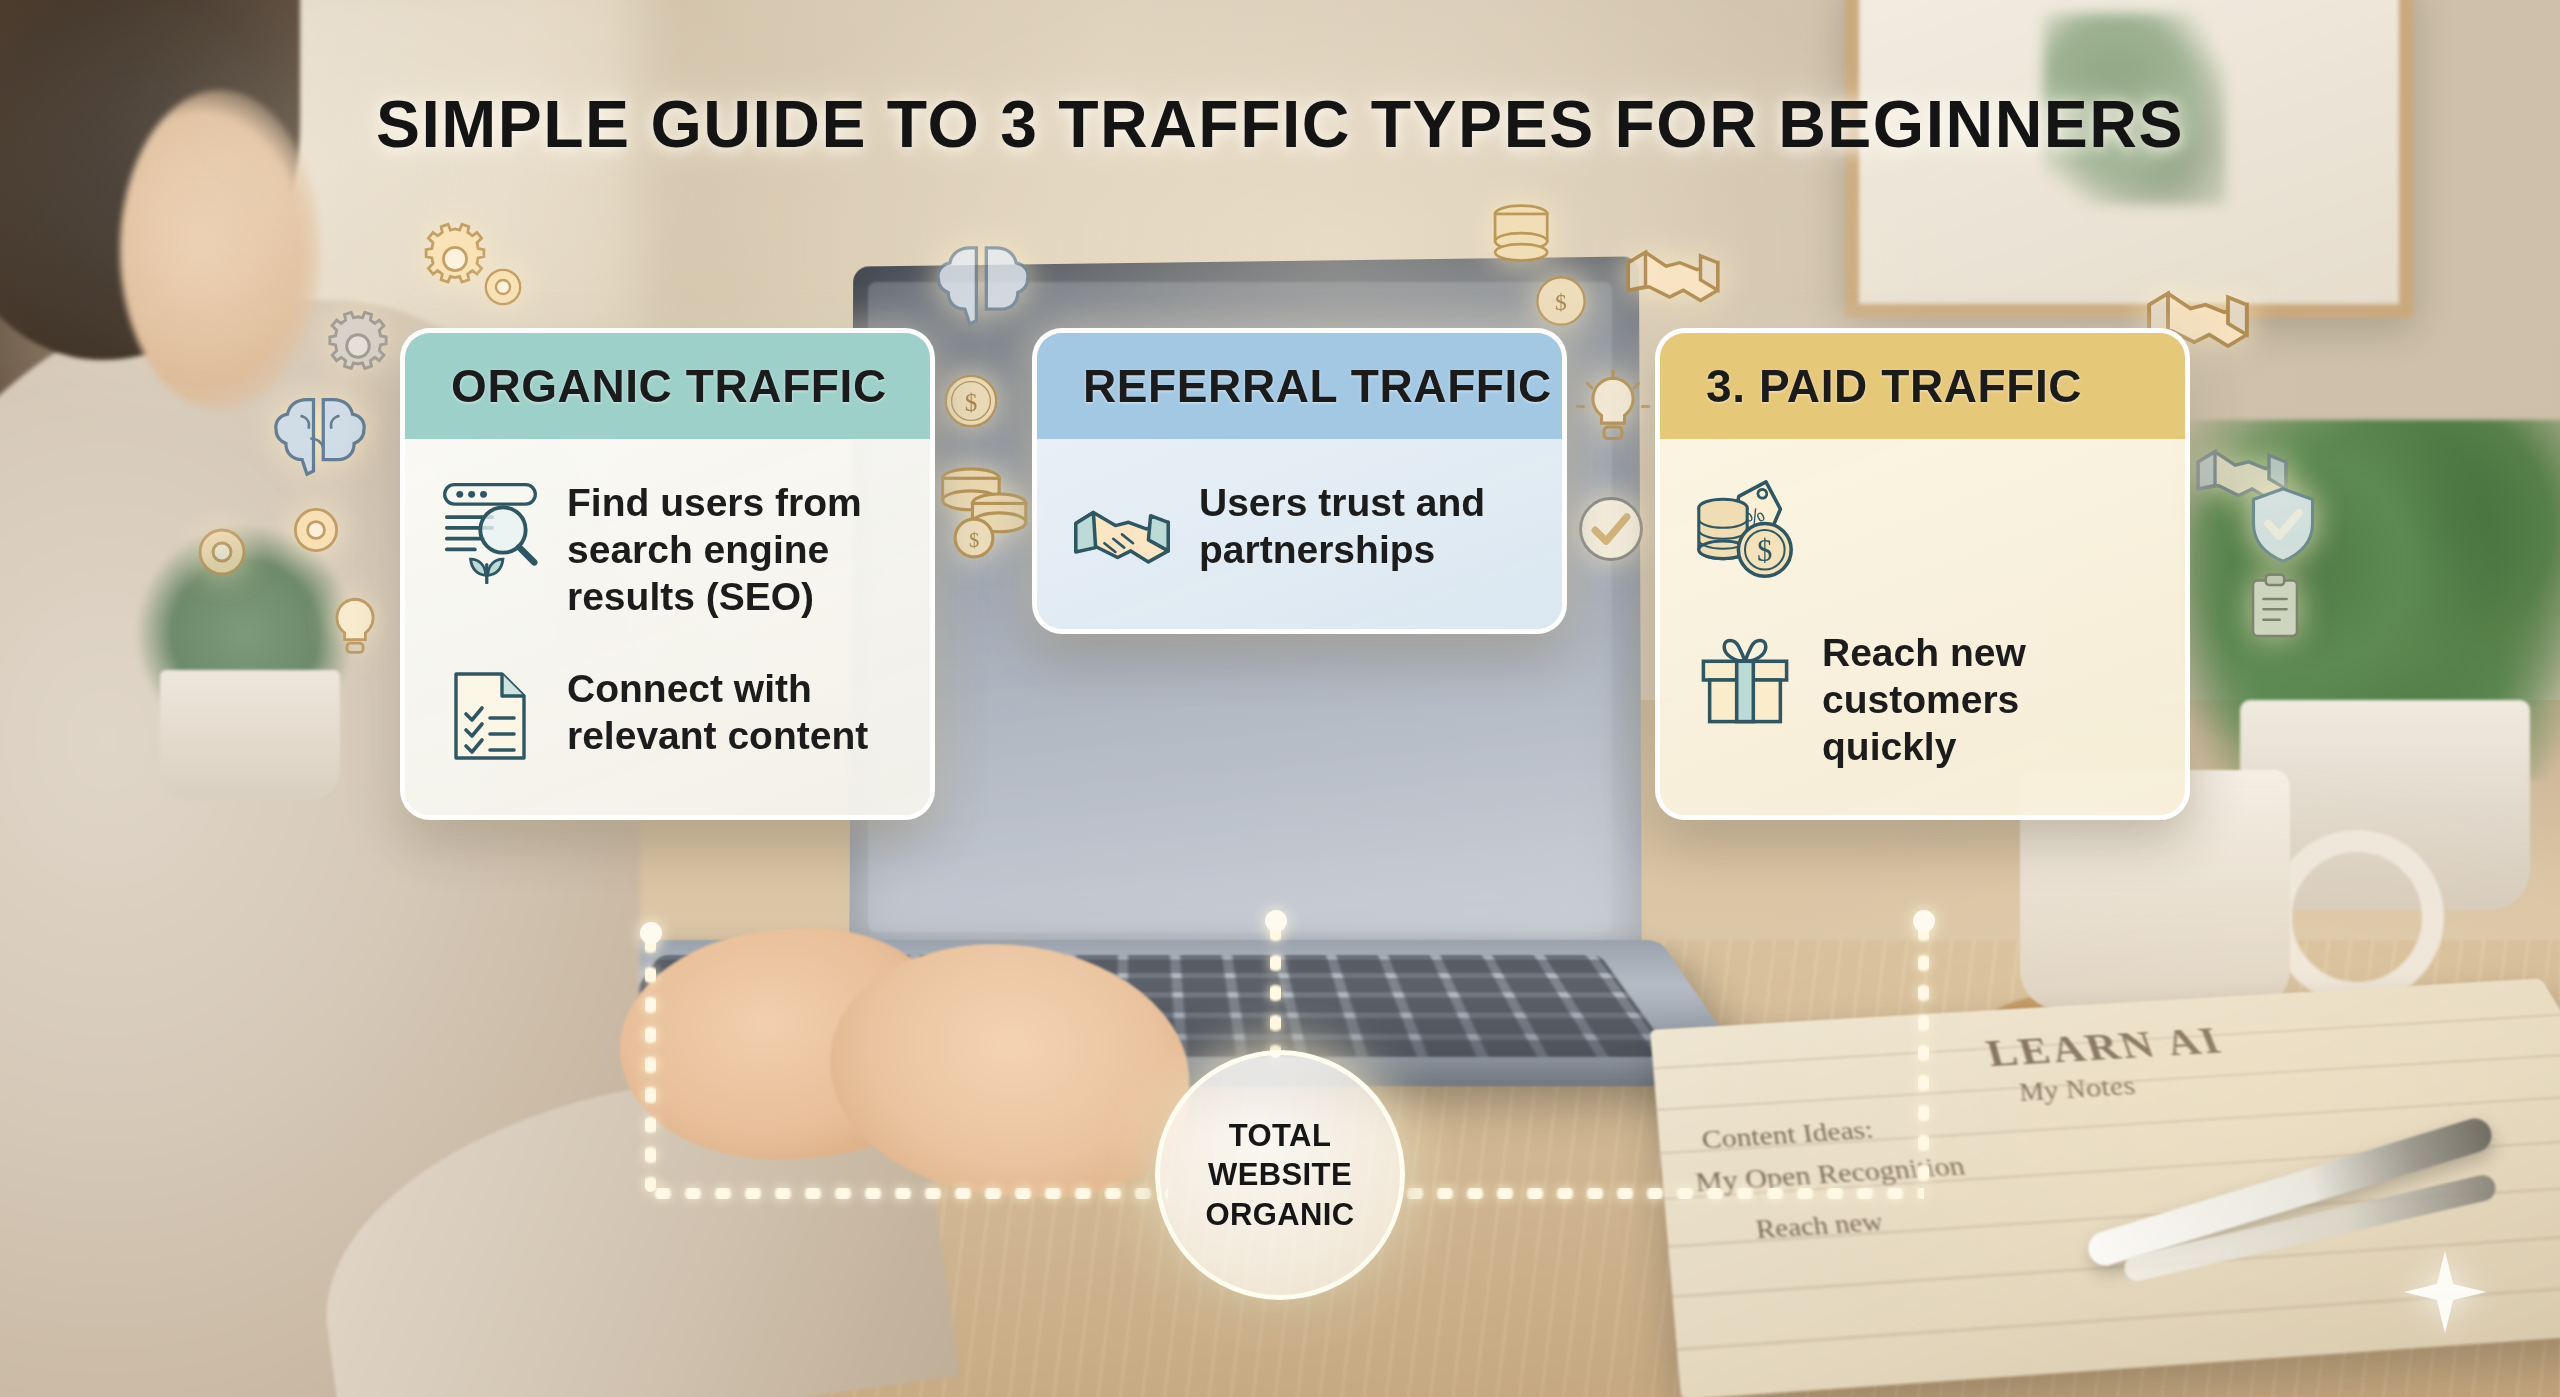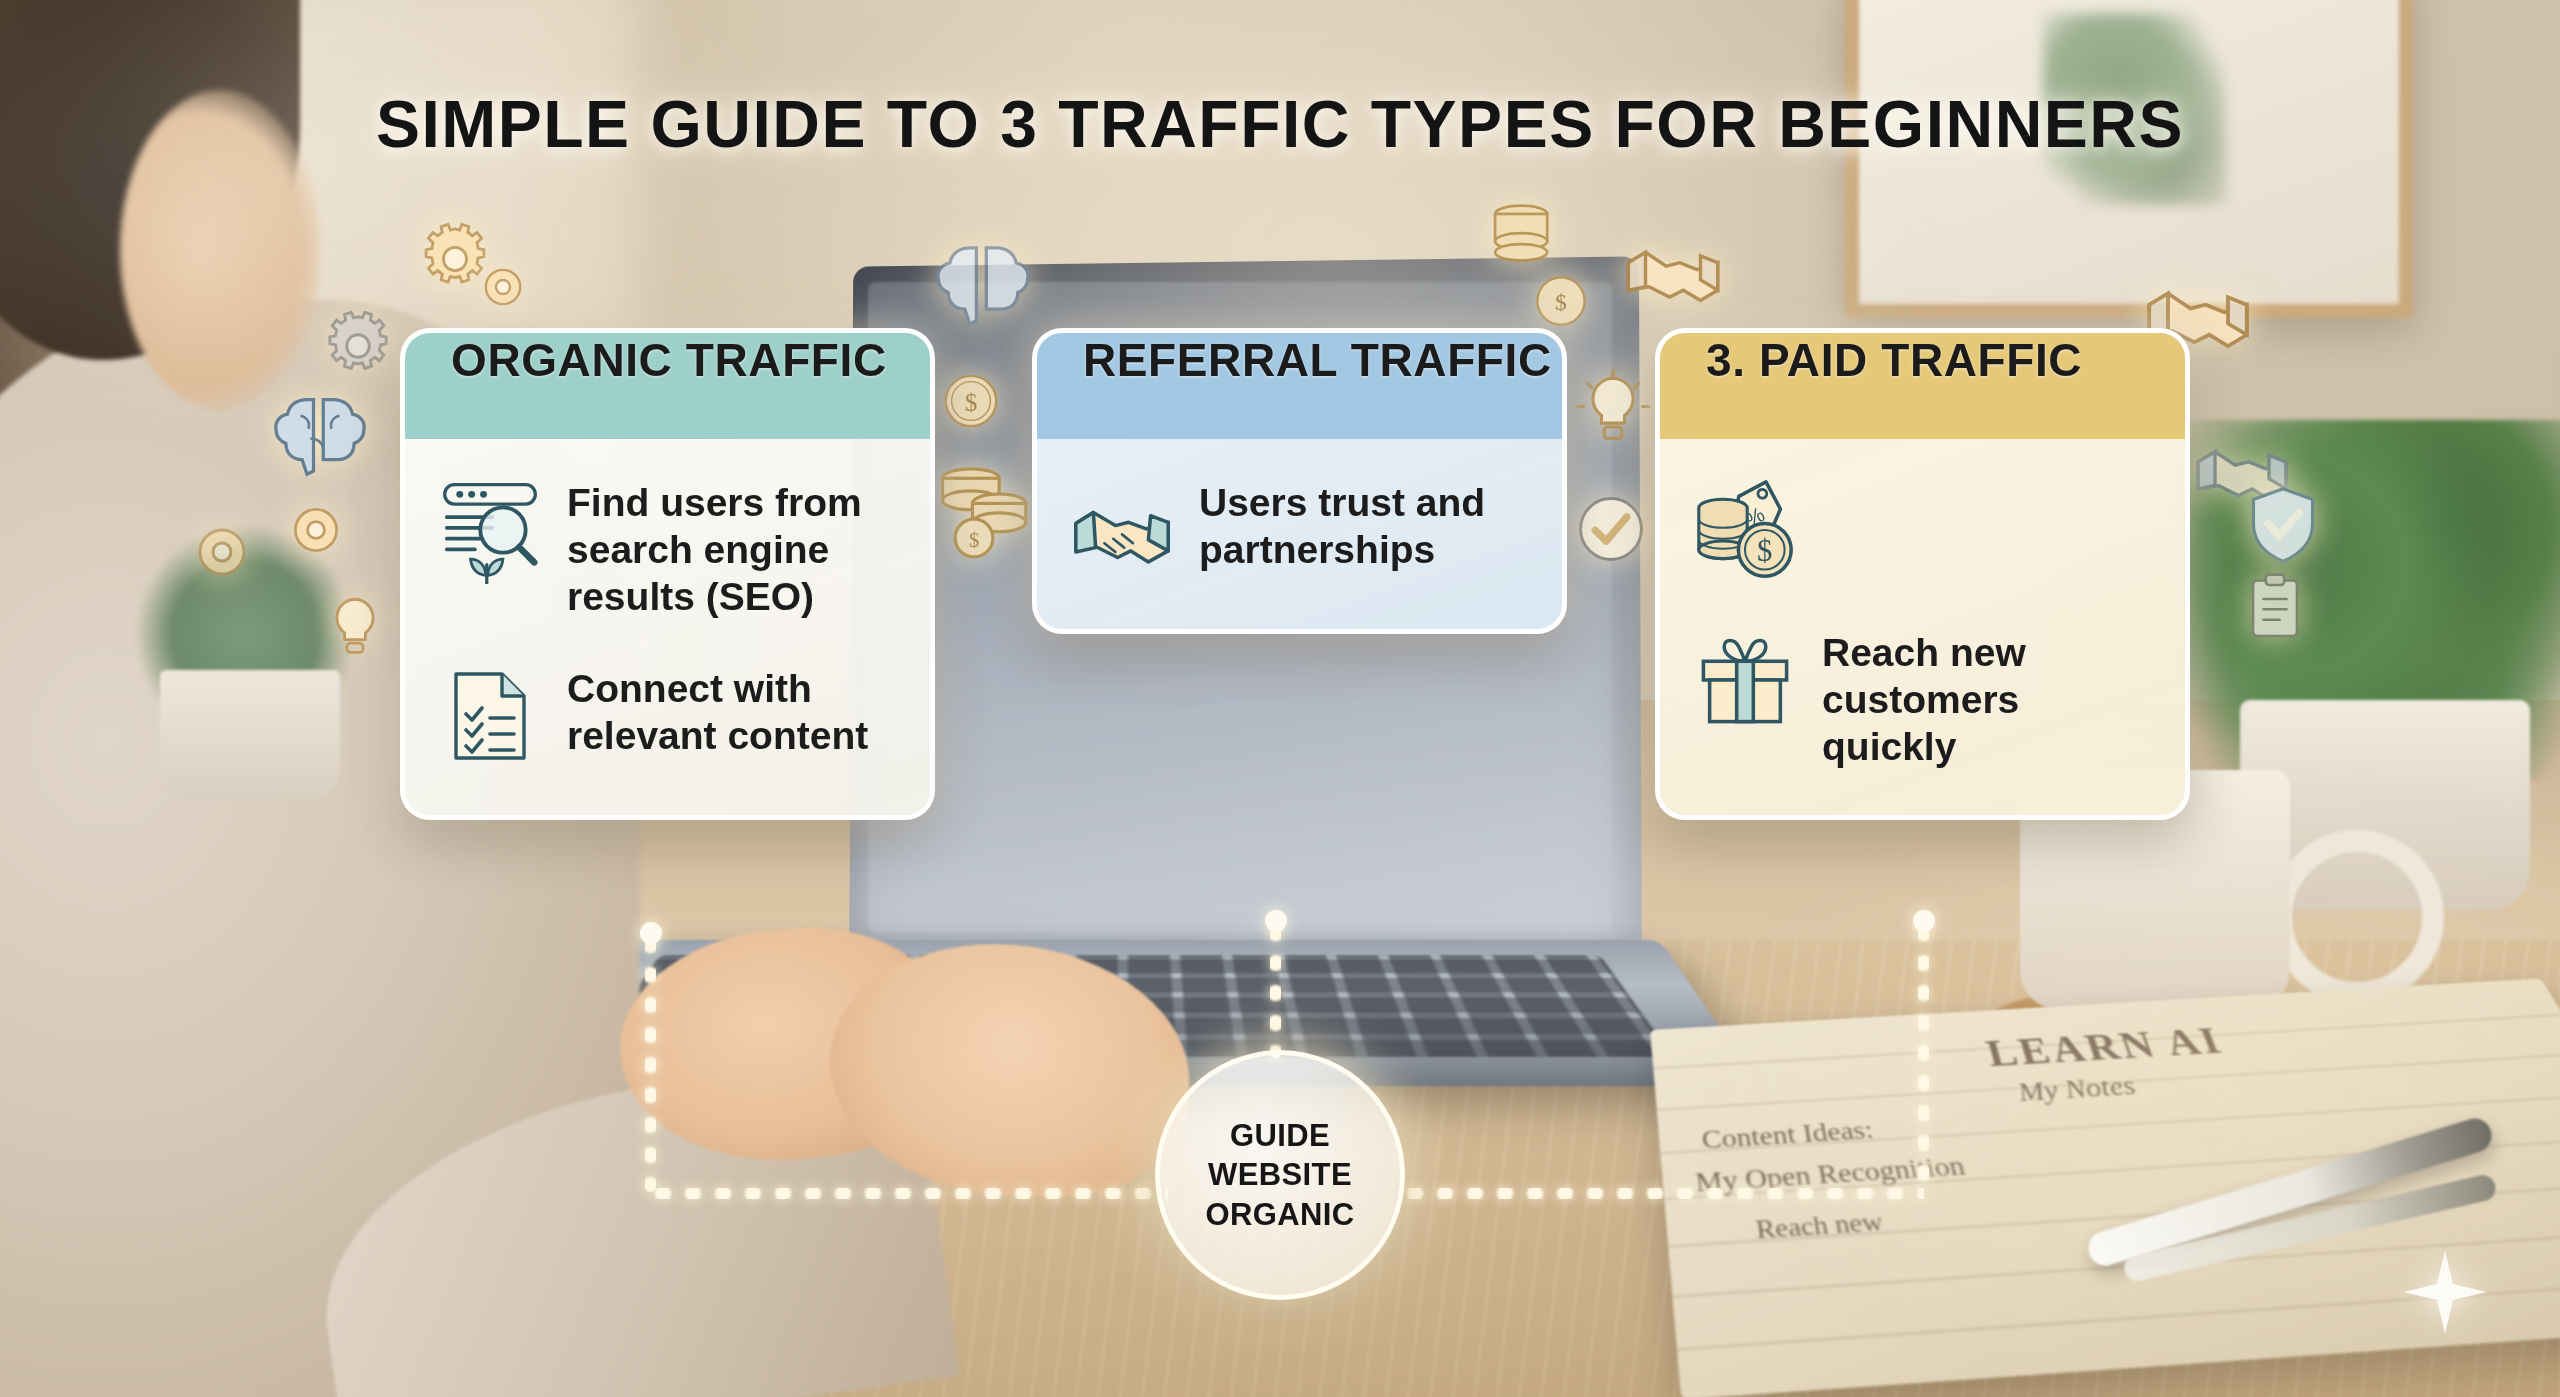--- a/index.html
+++ b/index.html
@@ -208,21 +208,21 @@
 
   
   .card{
     position:absolute;width:525px;border-radius:30px;overflow:hidden;
     background:rgba(255,255,255,.70);
     border:5px solid rgba(255,255,255,.96);
     box-shadow:0 18px 52px rgba(60,45,25,.30),0 0 42px rgba(255,248,225,.55);
     backdrop-filter:blur(3px);
   }
   .card-hd{
-    height:106px;display:flex;
+    height:106px;display:flex;align-items:center;
     padding-left:46px;box-sizing:border-box;
   }
   .card-hd span{
     font-size:46px;font-weight:600;color:#1b1b1b;letter-spacing:.6px;
     text-shadow:0 1px 3px rgba(255,255,255,.6);
   }
   .card-bd{padding:36px 34px 44px 30px;}
   .row{display:flex;align-items:flex-start;gap:22px;margin-bottom:40px;}
   .row:last-child{margin-bottom:0;}
   .row .ic{flex:0 0 110px;height:110px;display:flex;align-items:center;justify-content:center;}
@@ -567,16 +567,16 @@
           <rect x="42" y="32" width="16" height="58" fill="#bcdbd7" stroke="#2e5763" stroke-width="3.4"></rect>
         </svg>
       </div>
       <div class="tx">Reach new customers quickly</div>
     </div>
 
   </div>
 </div>
 
 <div class="hub">
-  <div>GUIDE</div>
+  <div>TOTAL</div>
   <div>WEBSITE</div>
   <div>ORGANIC</div>
 </div>
 
 </body></html>

